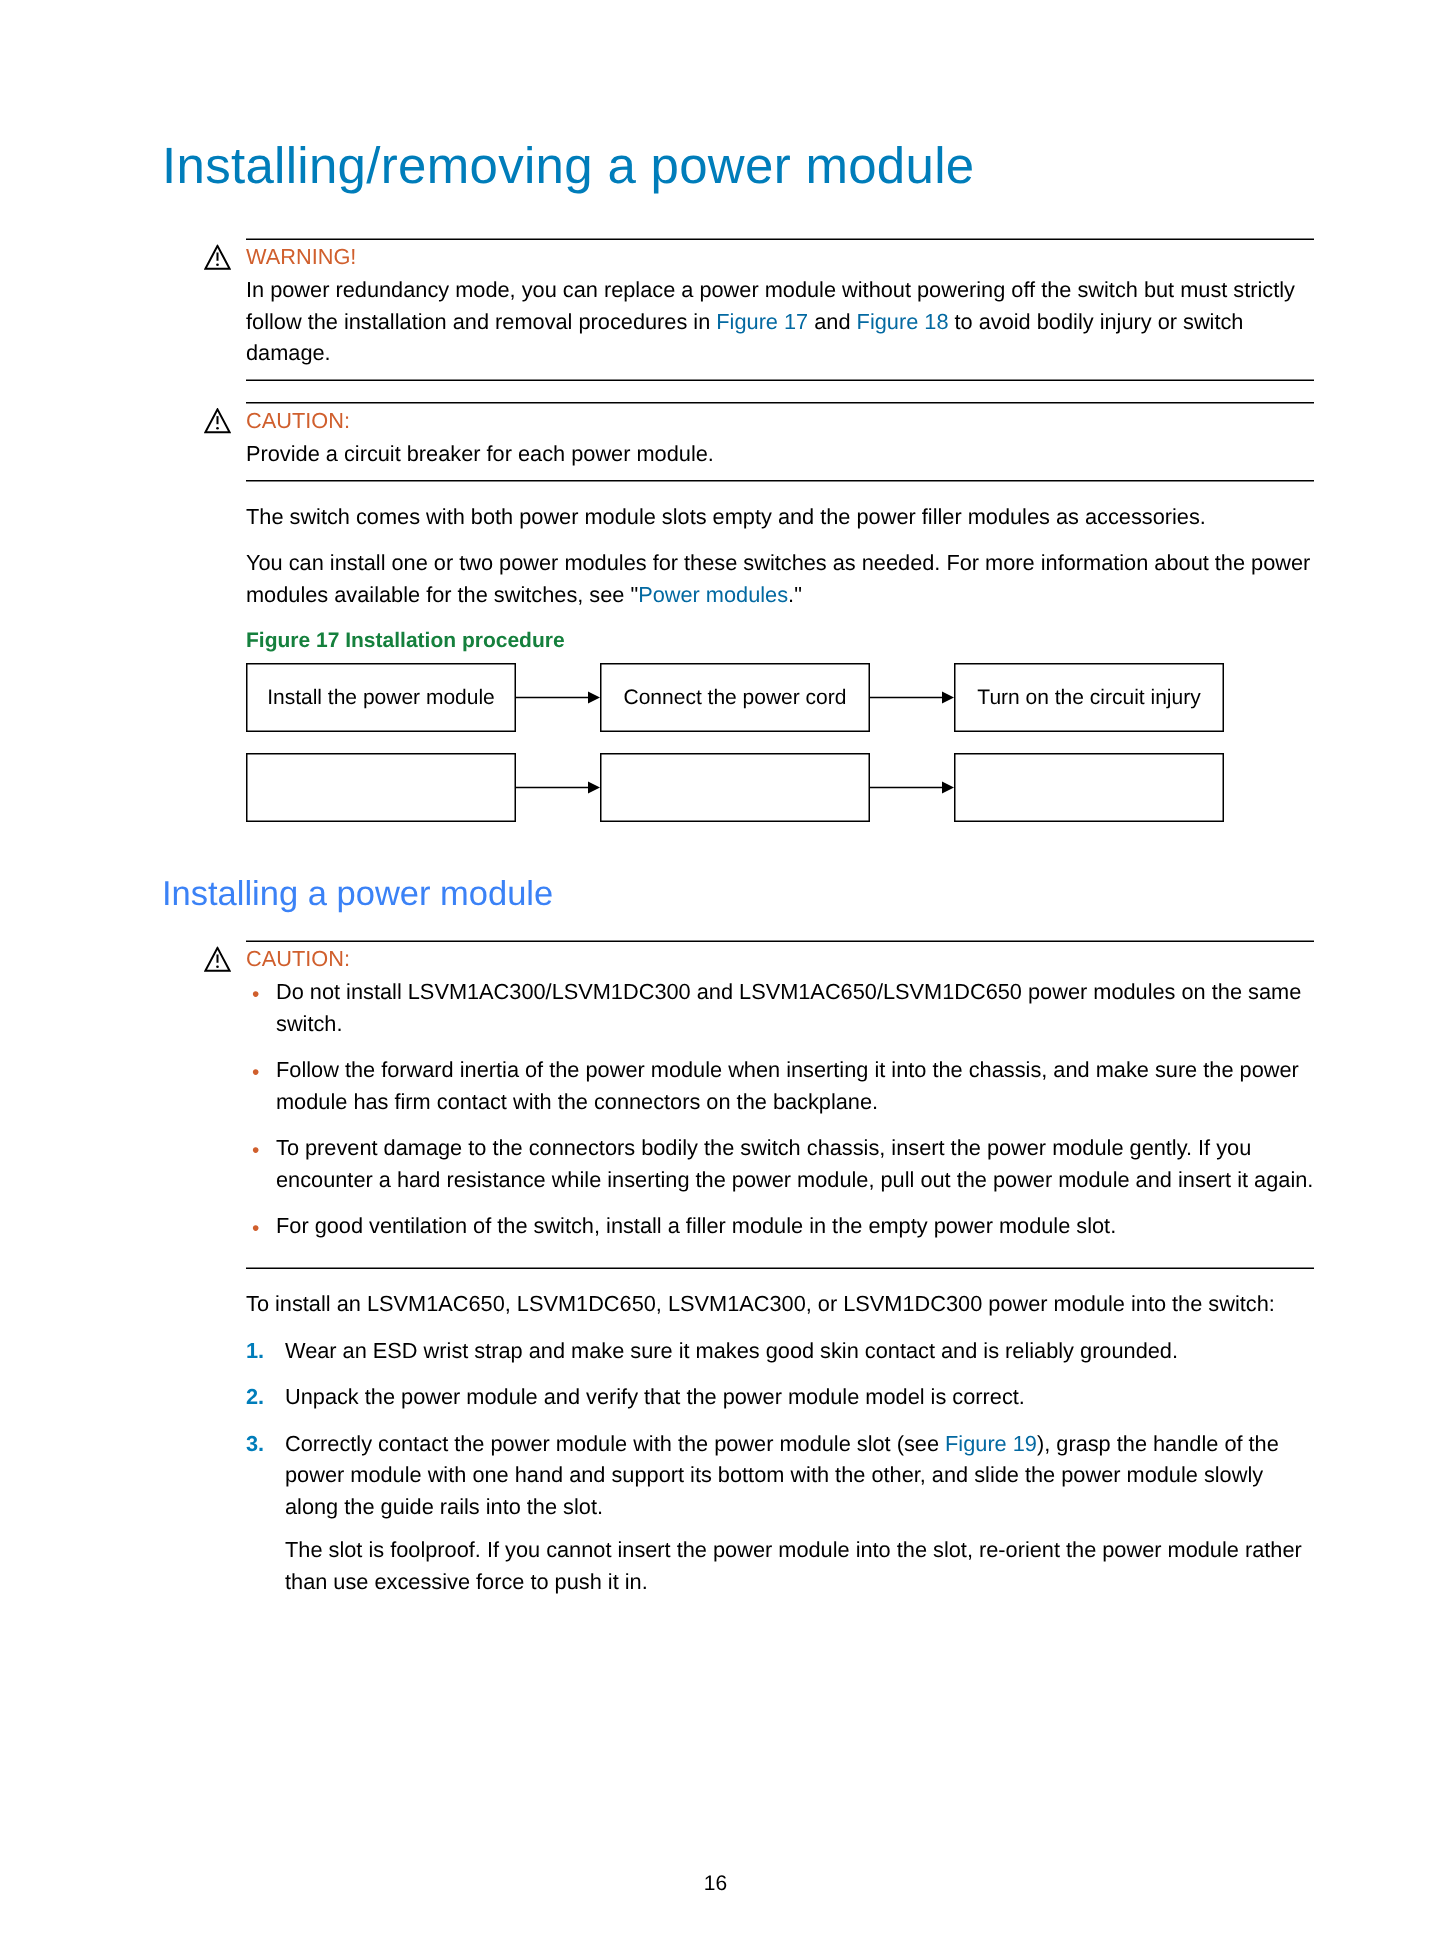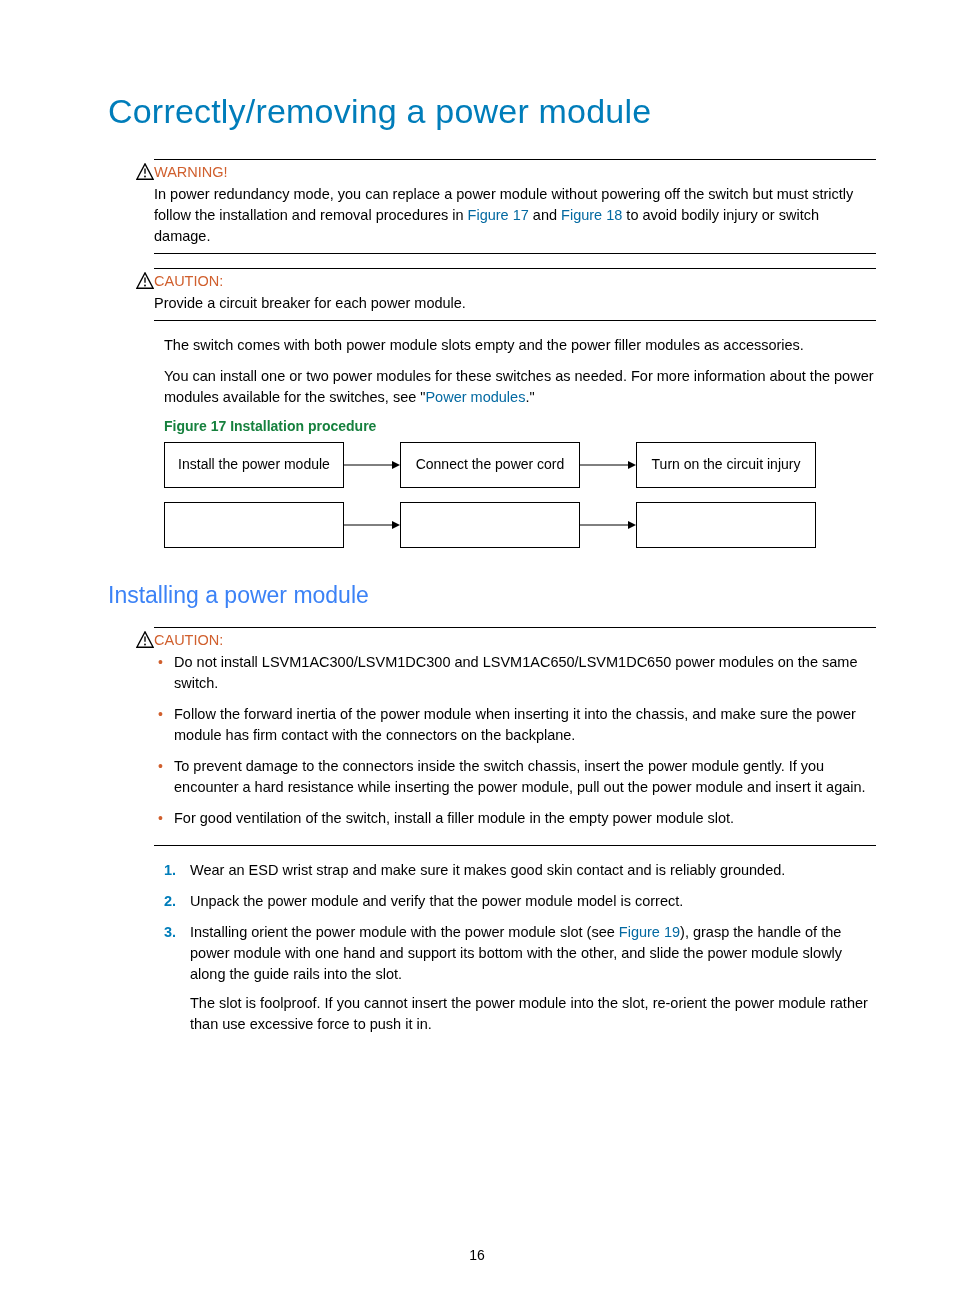--- a/index.html
+++ b/index.html
@@ -36,21 +36,21 @@
   }
   .admon-icon {
     position: absolute;
     left: -6px;
     top: 4px;
     width: 18px;
     height: 18px;
   }
   .admon-icon svg { width: 18px; height: 18px; }
   .admon-body {
-    margin-left: 12px;
+    margin-left: 22px;
     border-top: 1px solid #000;
     border-bottom: 1px solid #000;
     padding: 4px 0 6px 0;
   }
   .admon-label {
     color: #d05f2d;
     font-size: 14.5px;
     display: block;
     margin-bottom: 4px;
   }
@@ -144,21 +144,21 @@
     width: 100%;
     text-align: center;
     font-size: 14px;
   }
 </style>
 </head>
 <body>
 
 <div class="page">
 
-  <h1>Correctly/removing a power module</h1>
+  <h1>Installing/removing a power module</h1>
 
   <div class="admon">
     <span class="admon-icon">
       <svg viewBox="0 0 20 20">
           <polygon points="10,1 19,18 1,18" fill="none" stroke="#000" stroke-width="1.5"></polygon>
           <line x1="10" y1="6" x2="10" y2="12" stroke="#000" stroke-width="1.5"></line>
           <circle cx="10" cy="15" r="1" fill="#000"></circle>
         </svg>
     </span>
     <div class="admon-body">
@@ -234,30 +234,31 @@
           <polygon points="10,1 19,18 1,18" fill="none" stroke="#000" stroke-width="1.5"></polygon>
           <line x1="10" y1="6" x2="10" y2="12" stroke="#000" stroke-width="1.5"></line>
           <circle cx="10" cy="15" r="1" fill="#000"></circle>
         </svg>
     </span>
     <div class="admon-body">
       <span class="admon-label">CAUTION:</span>
       <ul class="caution-list">
         <li>Do not install LSVM1AC300/LSVM1DC300 and LSVM1AC650/LSVM1DC650 power modules on the same switch.</li>
         <li>Follow the forward inertia of the power module when inserting it into the chassis, and make sure the power module has firm contact with the connectors on the backplane.</li>
-        <li>To prevent damage to the connectors inside the switch chassis, insert the power module gently. If you encounter a hard resistance while inserting the power module, pull out the power module and insert it again.</li>
+        <li>To prevent damage to the connectors bodily the switch chassis, insert the power module gently. If you encounter a hard resistance while inserting the power module, pull out the power module and insert it again.</li>
         <li>For good ventilation of the switch, install a filler module in the empty power module slot.</li>
       </ul>
     </div>
   </div>
 
+  <p class="body">To install an LSVM1AC650, LSVM1DC650, LSVM1AC300, or LSVM1DC300 power module into the switch:</p>
 
   <ol class="steps">
     <li>Wear an ESD wrist strap and make sure it makes good skin contact and is reliably grounded.</li>
     <li>Unpack the power module and verify that the power module model is correct.</li>
     <li>
-      <span>Installing orient the power module with the power module slot (see </span><span class="link">Figure 19</span><span>), grasp the handle of the power module with one hand and support its bottom with the other, and slide the power module slowly along the guide rails into the slot.</span>
+      <span>Correctly contact the power module with the power module slot (see </span><span class="link">Figure 19</span><span>), grasp the handle of the power module with one hand and support its bottom with the other, and slide the power module slowly along the guide rails into the slot.</span>
       <div class="step-sub">The slot is foolproof. If you cannot insert the power module into the slot, re-orient the power module rather than use excessive force to push it in.</div>
     </li>
   </ol>
 
   <div class="pagenum">16</div>
 </div>
 
 </body></html>

